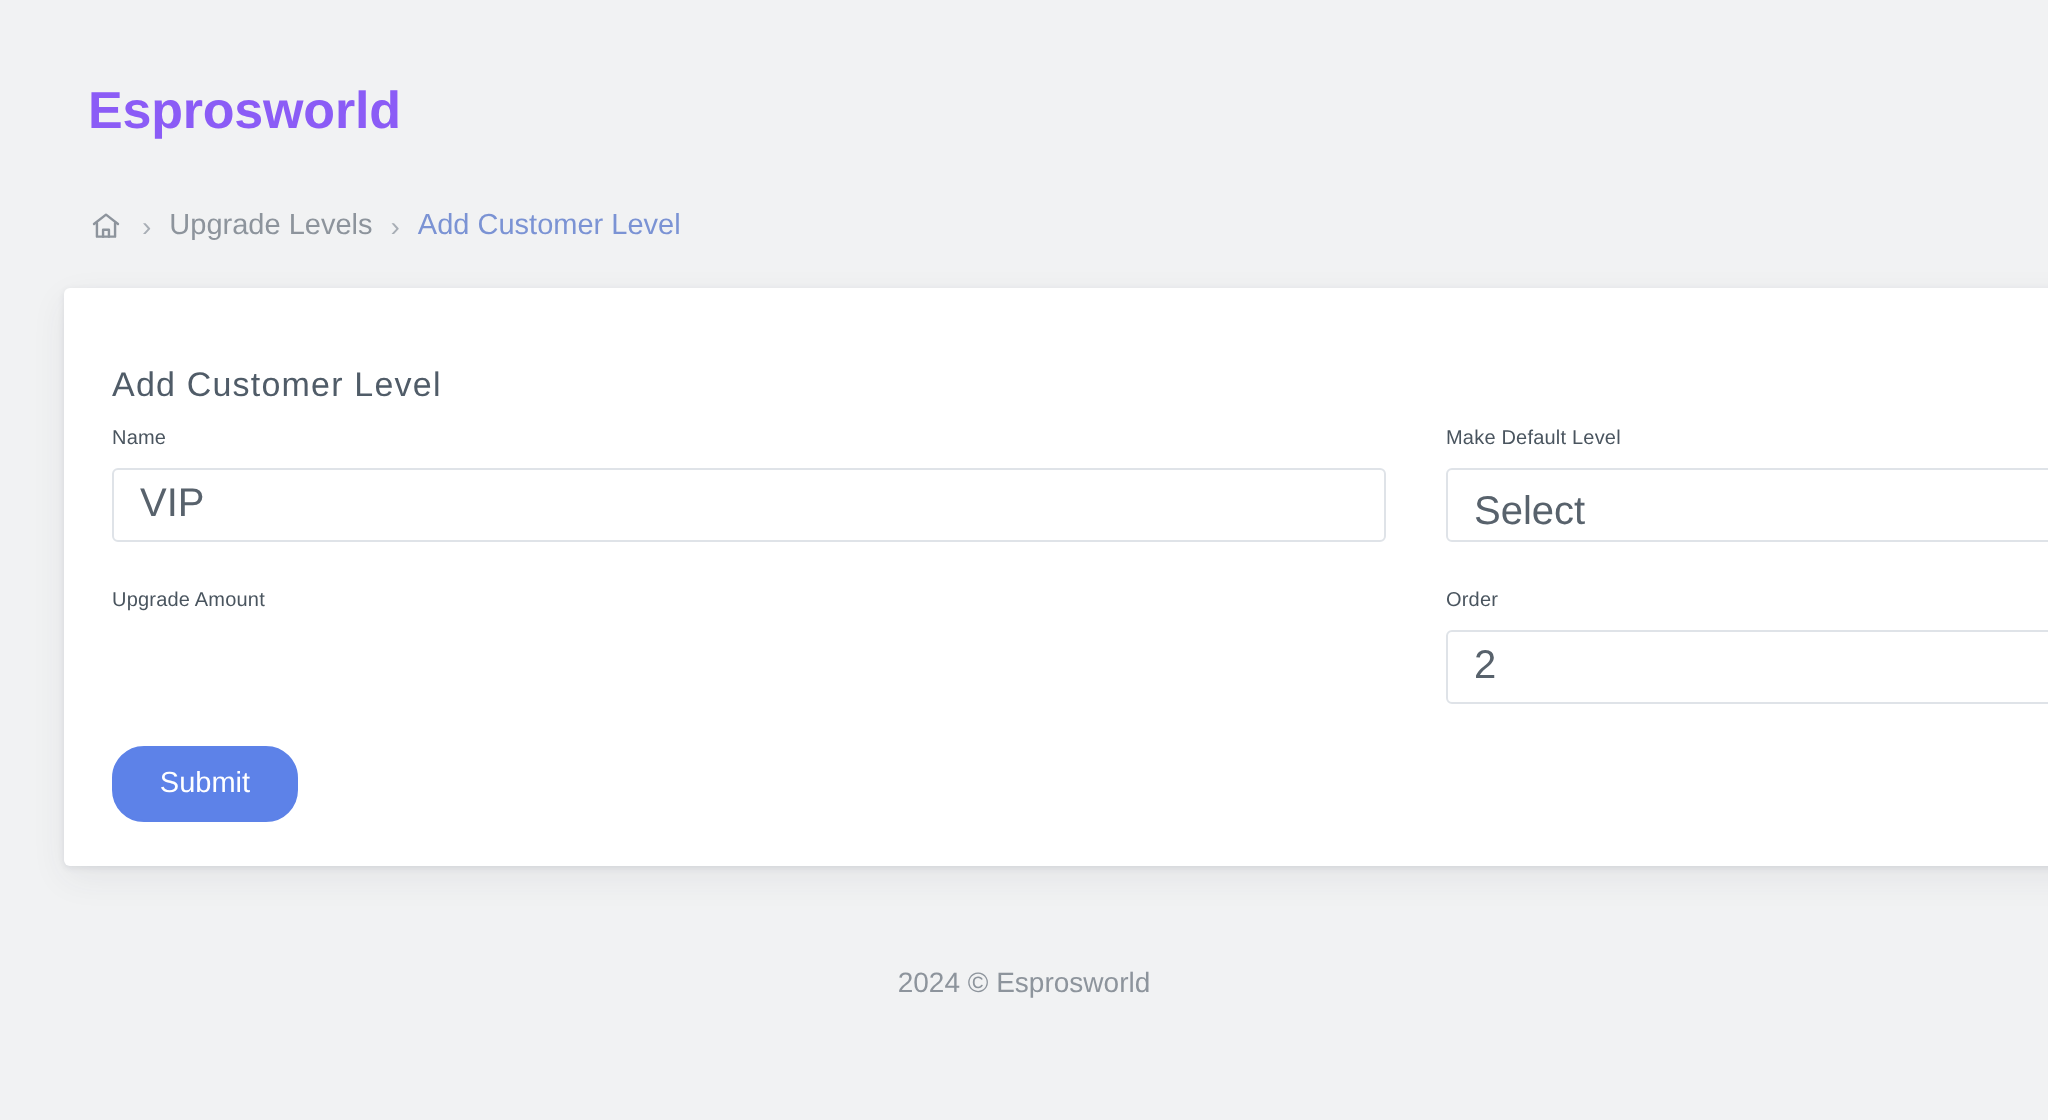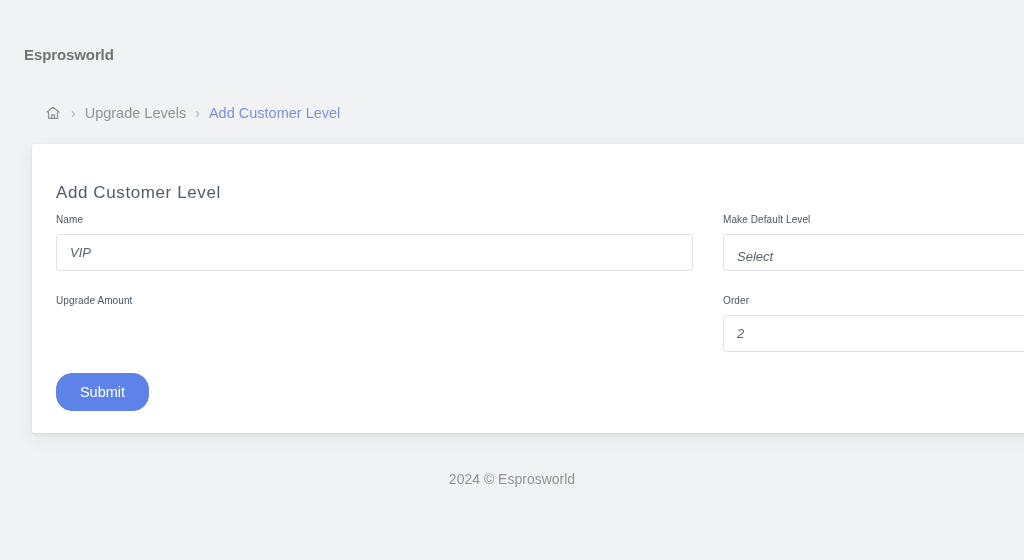--- a/index.html
+++ b/index.html
@@ -27,26 +27,26 @@
 
   
   .brand-bar {
     position: absolute;
     left: 0; top: 0;
     width: 1024px;
     height: 86px;
   }
   .brand {
     position: absolute;
-    left: 24px;
+    left: 44px;
     top: 41px;
-    font-size: 15px;
+    font-size: 26px;
     font-weight: bold;
     letter-spacing: -0.1px;
-    color: #737373;
+    color: #8b5cf6;
     line-height: 28px;
   }
 
   
   .breadcrumb {
     position: absolute;
     left: 44px;
     top: 102px;
     display: flex;
     align-items: center;
@@ -128,28 +128,27 @@
     margin-bottom: 6px;
     letter-spacing: 0.1px;
   }
 
   .field-control {
     display: block;
     width: 100%;
     height: 37px;
     padding: 4px 13px;
     font-family: "Liberation Sans", "DejaVu Sans", sans-serif;
-    font-size: 13px;
+    font-size: 20px;
     color: #58626c;
     background: #ffffff;
     border: 1px solid #dfe3e8;
     border-radius: 3px;
     line-height: 35px;
     outline: none;
-    font-style: italic;
   }
   .field-control::placeholder { color: #9aa2ab; }
 
   select.field-control {
     -webkit-appearance: none;
     appearance: none;
     color: #58626c;
   }
 
   .submit-wrap {
@@ -168,21 +167,21 @@
     border-radius: 16px;
     cursor: pointer;
     line-height: 36px;
     text-align: center;
   }
 
   
   .footer {
     position: absolute;
     left: 0;
-    top: 468px;
+    top: 480px;
     width: 1024px;
     text-align: center;
     font-size: 14px;
     color: #8d949c;
     line-height: 22px;
   }
 </style>
 </head>
 <body>
 

